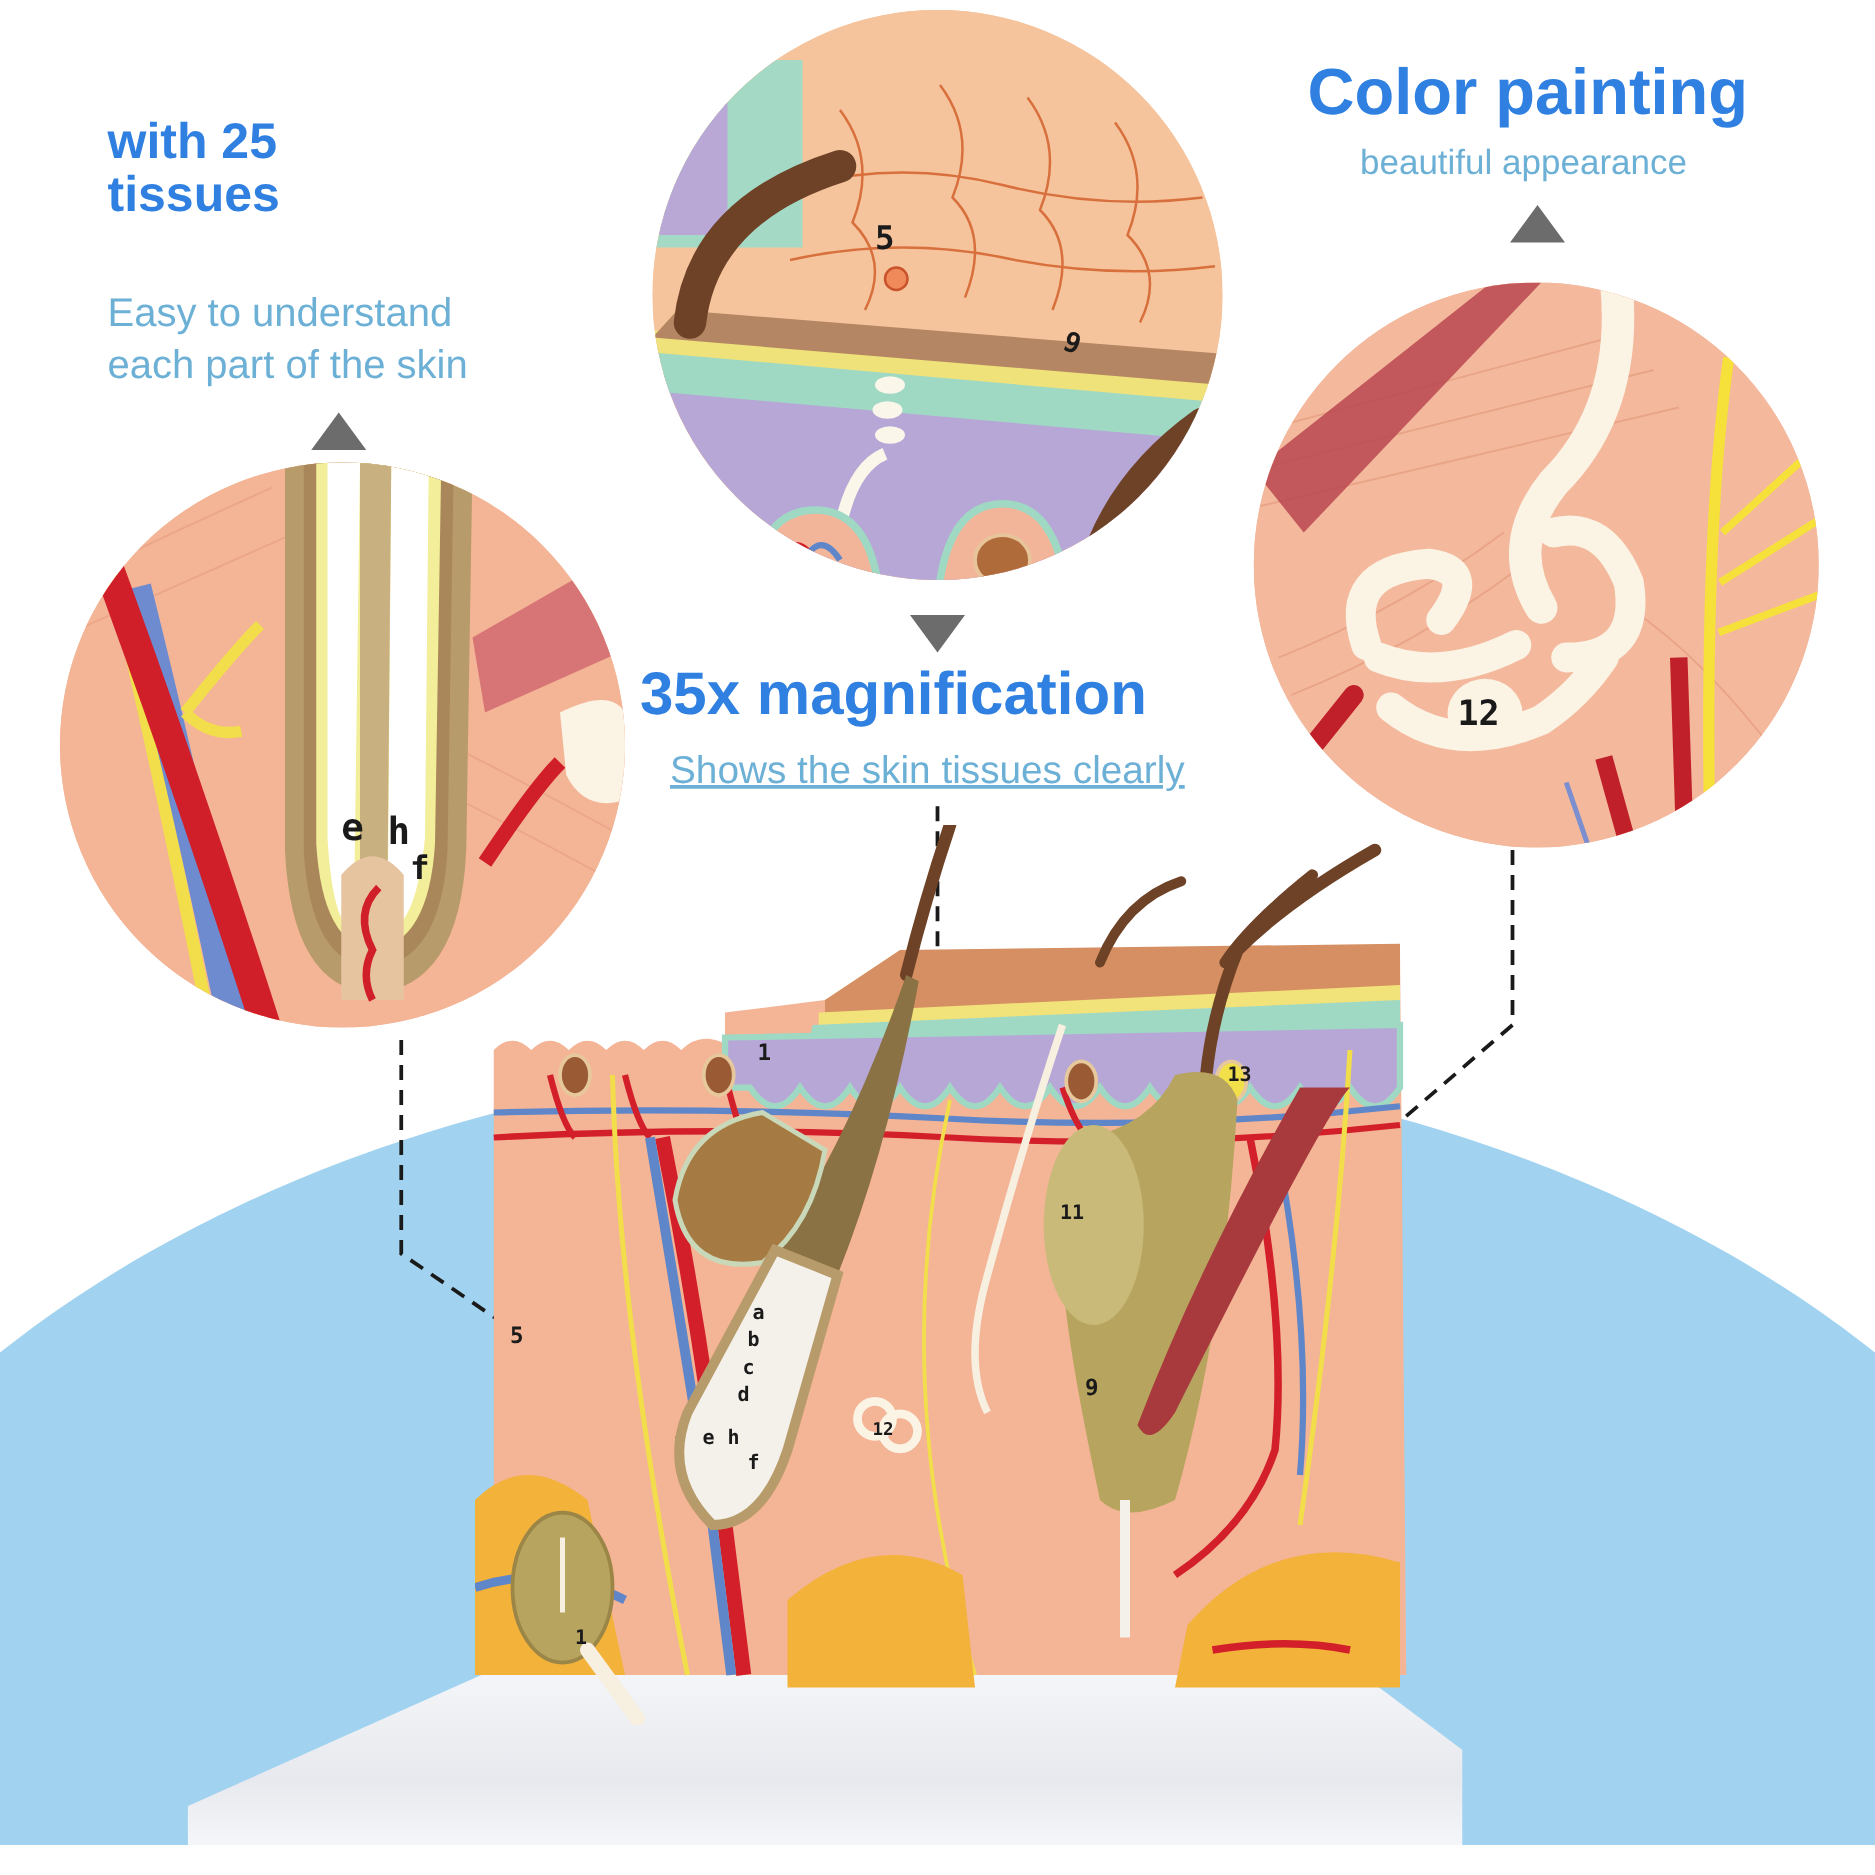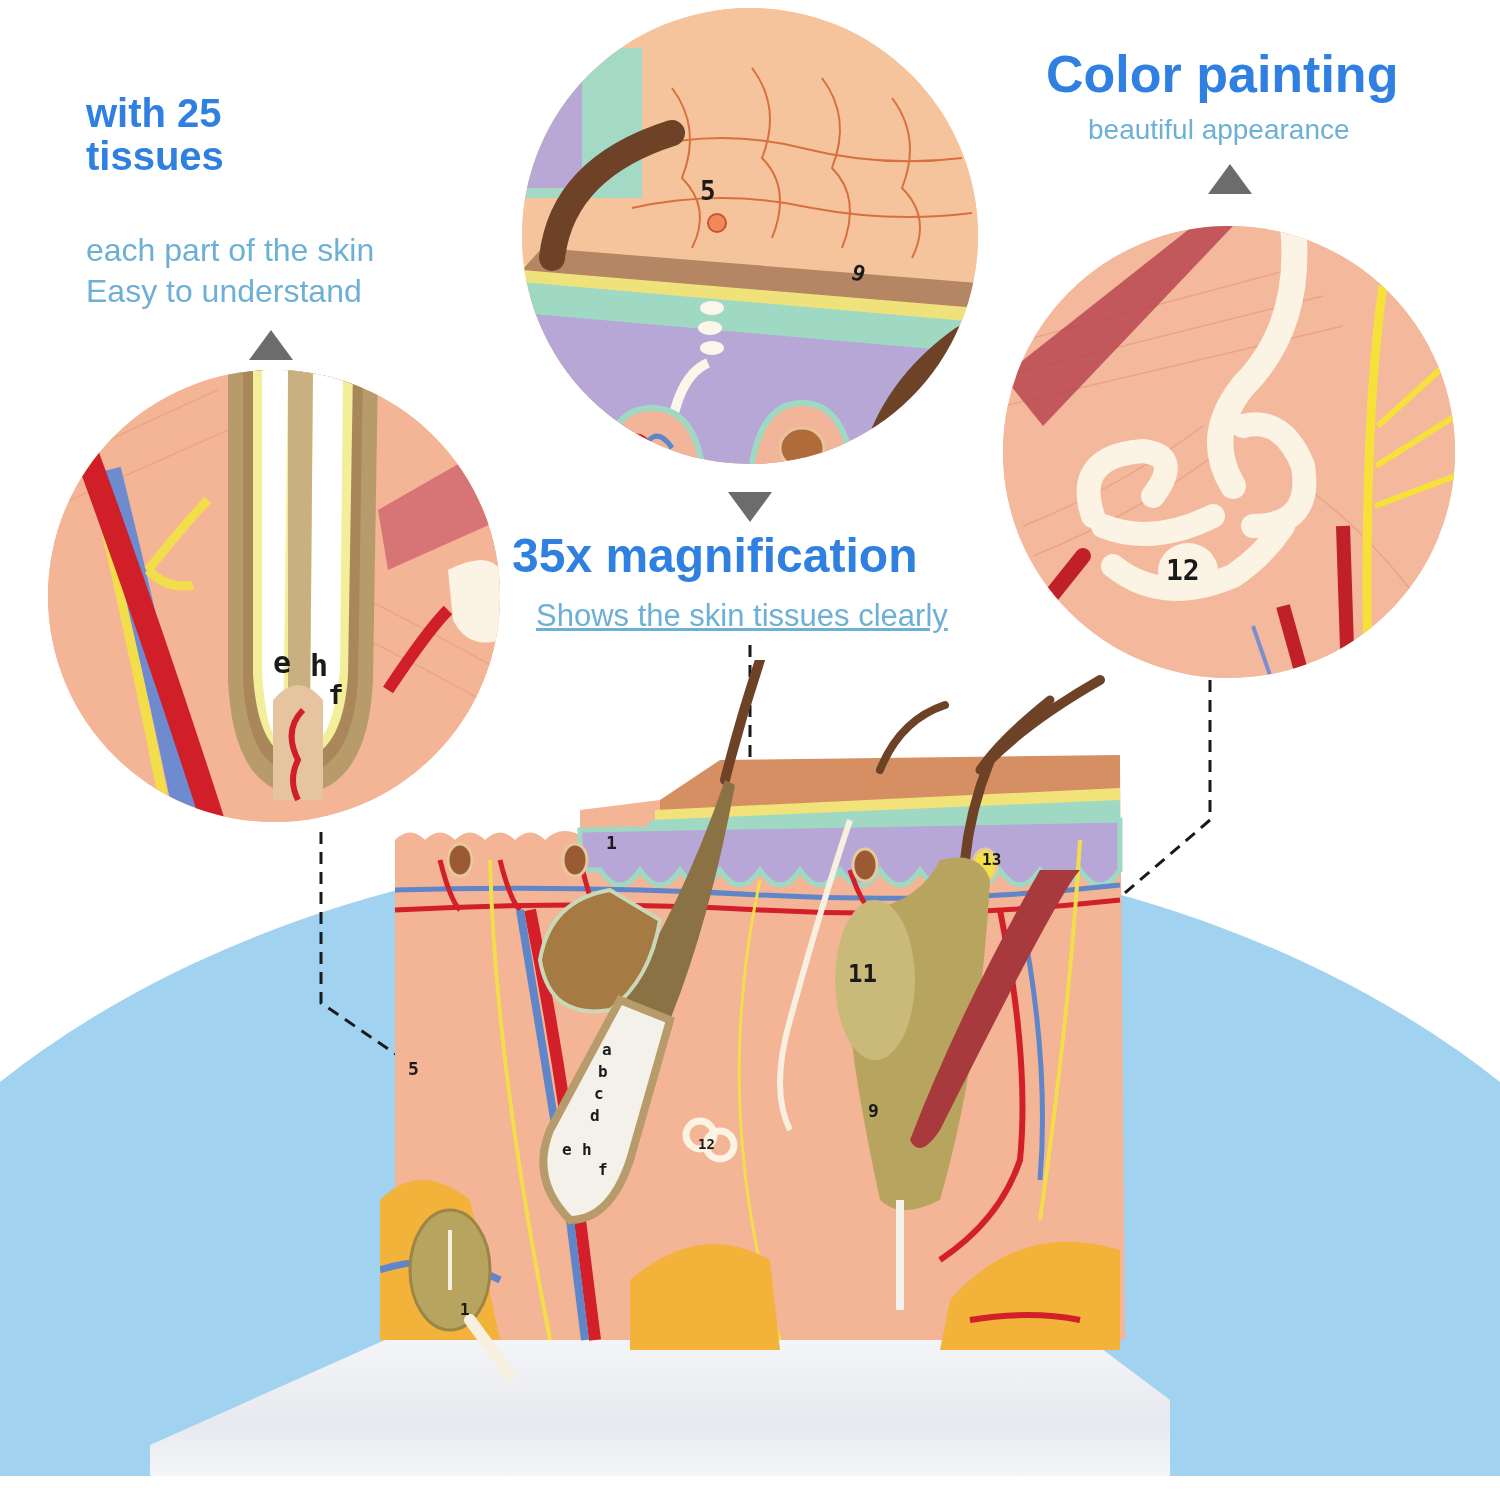--- a/index.html
+++ b/index.html
@@ -21,22 +21,22 @@
 
 <div class="bg-arc"></div>
 <div class="stand"></div>
 <div class="bg-bottom-white"></div>
 
 <div class="headline" style="left:86px;top:92px;font-size:40px;">
   <div>with 25</div>
   <div>tissues</div>
 </div>
 <div class="sub" style="left:86px;top:230px;font-size:32px;">
+  <div>Easy to understand</div>
   <div>each part of the skin</div>
-  <div>Easy to understand</div>
 </div>
 <div class="tri-up" style="left:249px;top:330px;"></div>
 
 <div class="headline" style="left:1046px;top:46px;font-size:52px;">Color painting</div>
 <div class="sub" style="left:1073px;top:112px;font-size:28px;margin-left:15px;">beautiful appearance</div>
 <div class="tri-up" style="left:1208px;top:164px;"></div>
 
 <div class="tri-down" style="left:728px;top:492px;"></div>
 <div class="headline" style="left:512px;top:530px;font-size:48px;">35x magnification</div>
 <div class="sub" style="left:536px;top:596px;font-size:31px;text-decoration:underline;">Shows the skin tissues clearly</div>
@@ -198,21 +198,21 @@
     <circle cx="320" cy="475" r="14" fill="none" stroke="#fbf3e4" stroke-width="7"></circle>
     <circle cx="340" cy="485" r="14" fill="none" stroke="#fbf3e4" stroke-width="7"></circle>
 
     <ellipse cx="70" cy="610" rx="40" ry="60" fill="#b7a45e" stroke="#9b8648" stroke-width="3"></ellipse>
     <path d="M70 570 L70 630" stroke="#f7efdf" stroke-width="4"></path>
     <path d="M90 660 L130 715" stroke="#f7efdf" stroke-width="12" stroke-linecap="round"></path>
   </svg>
   <span class="num" style="left:226px;top:172px;font-size:18px;">1</span>
   <span class="num" style="left:28px;top:398px;font-size:18px;">5</span>
   <span class="num" style="left:488px;top:440px;font-size:18px;">9</span>
-  <span class="num" style="left:468px;top:300px;font-size:24px;">11</span>
+  <span class="num" style="left:468px;top:300px;font-size:16px;">11</span>
   <span class="num" style="left:318px;top:476px;font-size:14px;">12</span>
   <span class="num" style="left:602px;top:190px;font-size:16px;">13</span>
   <span class="num" style="left:80px;top:640px;font-size:16px;">1</span>
   <span class="num" style="left:222px;top:380px;font-size:16px;">a</span>
   <span class="num" style="left:218px;top:402px;font-size:16px;">b</span>
   <span class="num" style="left:214px;top:424px;font-size:16px;">c</span>
   <span class="num" style="left:210px;top:446px;font-size:16px;">d</span>
   <span class="num" style="left:182px;top:480px;font-size:16px;">e</span>
   <span class="num" style="left:218px;top:500px;font-size:16px;">f</span>
   <span class="num" style="left:202px;top:480px;font-size:16px;">h</span>

